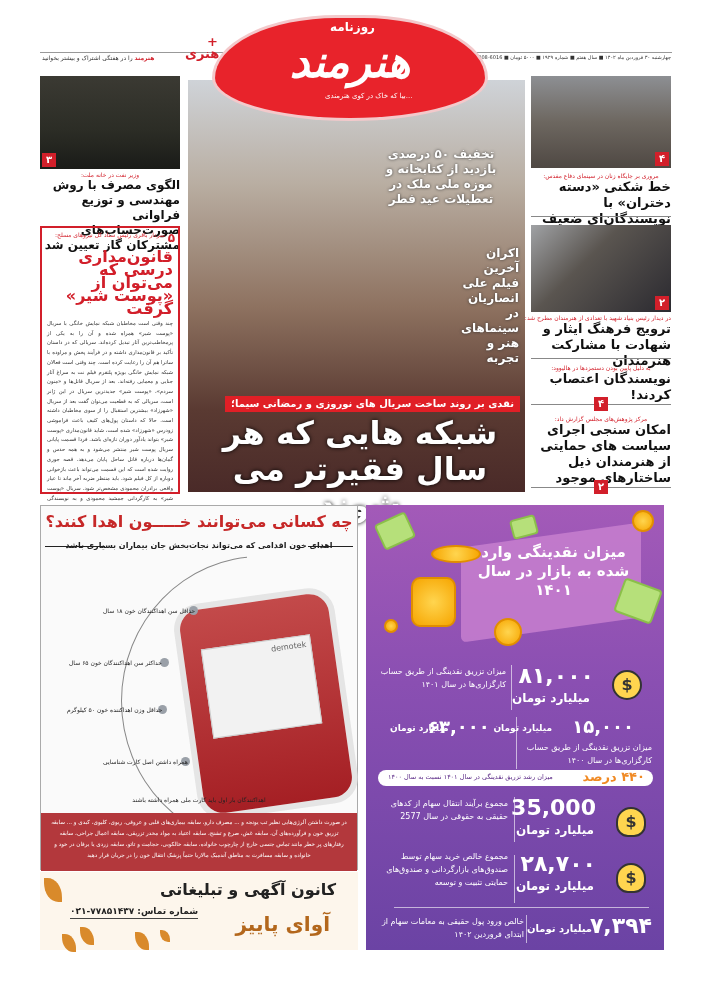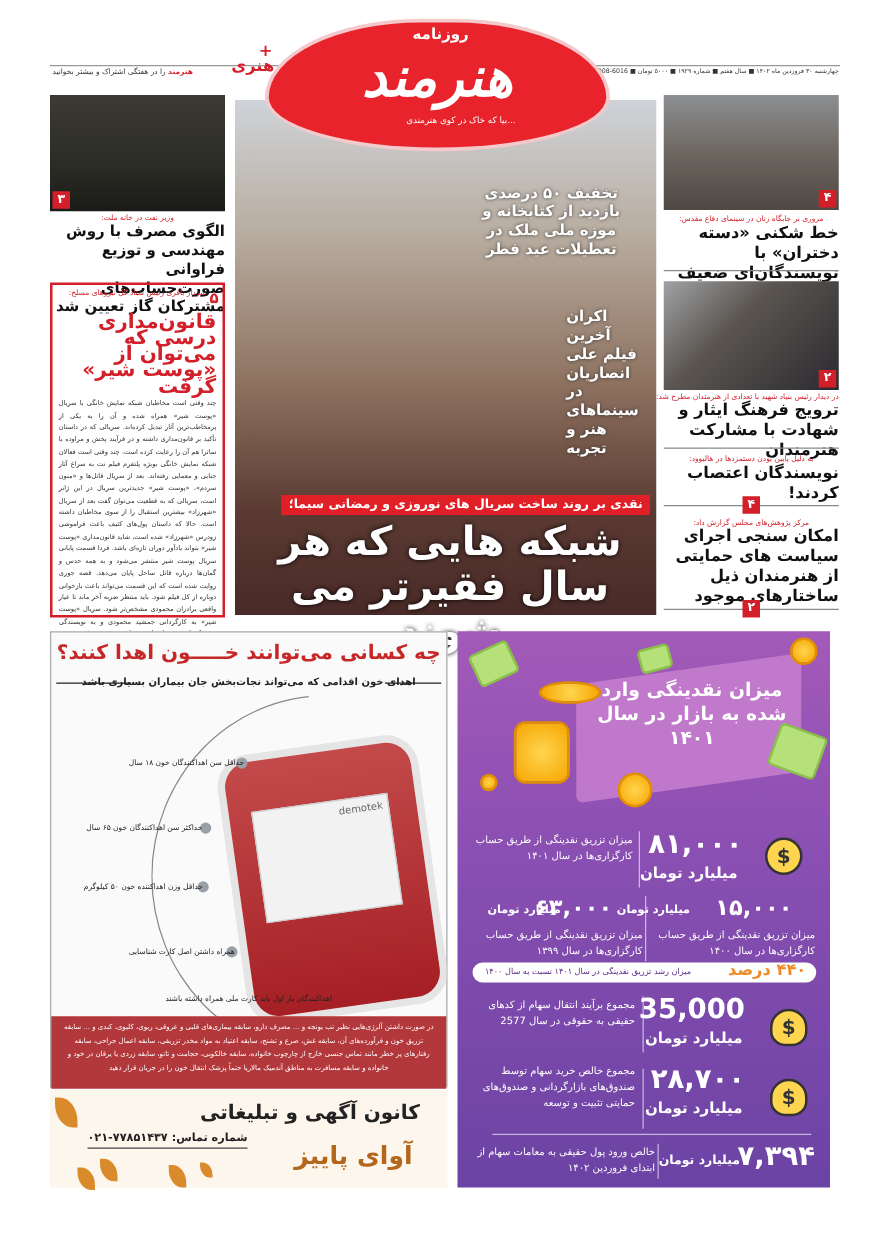--- a/index.html
+++ b/index.html
@@ -31,21 +31,21 @@
   .col-left{left:40px;width:140px}
   
   .box-art{left:40px;top:226px;width:140px;height:268px;border:2px solid #d21f2a;padding:3px 5px}
   .box-art .k{font-size:6px;color:#d21f2a;text-align:center}
   .box-art .h{font-size:16px;font-weight:bold;color:#d21f2a;text-align:right;line-height:13px;margin-top:12px}
   .box-art .body{font-size:5.3px;line-height:9.7px;text-align:justify;color:#333;margin-top:4px}
   .box-art .cont{font-size:6px;color:#d21f2a;margin-top:1px}
   .box-num{right:3px;top:3px;font-size:12px;font-weight:bold;color:#d21f2a}
   
   .ov1{right:190px;top:147px;width:140px;font-size:12px;font-weight:bold;color:#fff;text-align:center;line-height:15px;text-shadow:0 0 3px #333}
-  .ov2{right:182px;top:246px;width:66px;font-size:12px;font-weight:bold;color:#fff;text-align:left;line-height:15px;text-shadow:0 0 3px #333}
+  .ov2{right:182px;top:246px;width:66px;font-size:12px;font-weight:bold;color:#fff;text-align:right;line-height:15px;text-shadow:0 0 3px #333}
   .main-kicker{left:225px;top:396px;width:295px;height:16px;background:#e01f26;color:#fff;font-size:10px;font-weight:bold;text-align:center;line-height:16px}
   .main-head{left:200px;top:415px;width:320px;font-size:32px;font-weight:bold;color:#fff;text-align:center;line-height:36px;text-shadow:0 0 4px #000}
   
   .blood{left:40px;top:505px;width:318px;height:365px;border:1px solid #aaa;background:#fafafa}
   .blood-title{position:absolute;left:0;right:0;top:6px;text-align:center;font-size:16px;font-weight:bold;color:#c62828}
   .blood-sub{position:absolute;left:0;right:0;top:35px;text-align:center;font-size:8px;font-weight:bold;color:#222}
   .blood-line{position:absolute;top:40px;height:1px;background:#222}
   .bag{position:absolute;left:150px;top:95px;width:150px;height:205px;border-radius:20px;background:linear-gradient(180deg,#c34a4a 0%,#a51f24 100%);transform:rotate(-8deg);box-shadow:0 0 0 6px rgba(220,220,220,.7)}
   .bag-label{position:absolute;left:18px;top:40px;width:110px;height:90px;background:#f2f2f2;border:1px solid #ccc;font-size:8px;color:#666;padding:4px}
   .arc{position:absolute;left:80px;top:50px;width:280px;height:290px;border:1.5px solid #888;border-radius:50%;clip-path:inset(0 55% 0 0)}
@@ -194,21 +194,20 @@
   <div class="stat-unit" style="right:74px;top:186px">میلیارد تومان</div>
   <div class="vsep" style="left:145px;top:160px;height:45px"></div>
   <div class="stat-desc" style="left:10px;top:160px;width:130px">میزان تزریق نقدینگی از طریق حساب کارگزاری‌ها در سال ۱۴۰۱</div>
 
   <div class="stat-big" style="right:30px;top:211px;font-size:18px">۱۵,۰۰۰</div>
   <div class="stat-unit" style="right:112px;top:218px;font-size:9px">میلیارد تومان</div>
   <div class="stat-desc" style="right:12px;top:236px;width:140px">میزان تزریق نقدینگی از طریق حساب کارگزاری‌ها در سال ۱۴۰۰</div>
   <div class="vsep" style="left:150px;top:212px;height:52px"></div>
   <div class="stat-big" style="left:62px;top:211px;font-size:18px">۶۳,۰۰۰</div>
   <div class="stat-unit" style="left:24px;top:218px;font-size:9px">میلیارد تومان</div>
-  <div class="stat-desc" style="left:8px;top:236px;width:140px">میزان تزریق نقدینگی از طریق حساب کارگزاری‌ها در سال ۱۳۹۹</div>
 
   <div class="growth">
     <div class="growth-pct">۴۴۰ درصد</div>
     <div class="growth-txt">میزان رشد تزریق نقدینگی در سال ۱۴۰۱ نسبت به سال ۱۴۰۰</div>
   </div>
 
   <div class="icon-box" style="right:18px;top:302px;border-radius:50% 50% 40% 40%">$</div>
   <div class="stat-big" style="right:68px;top:290px">35,000</div>
   <div class="stat-unit" style="right:70px;top:318px">میلیارد تومان</div>
   <div class="vsep" style="left:148px;top:292px;height:45px"></div>

